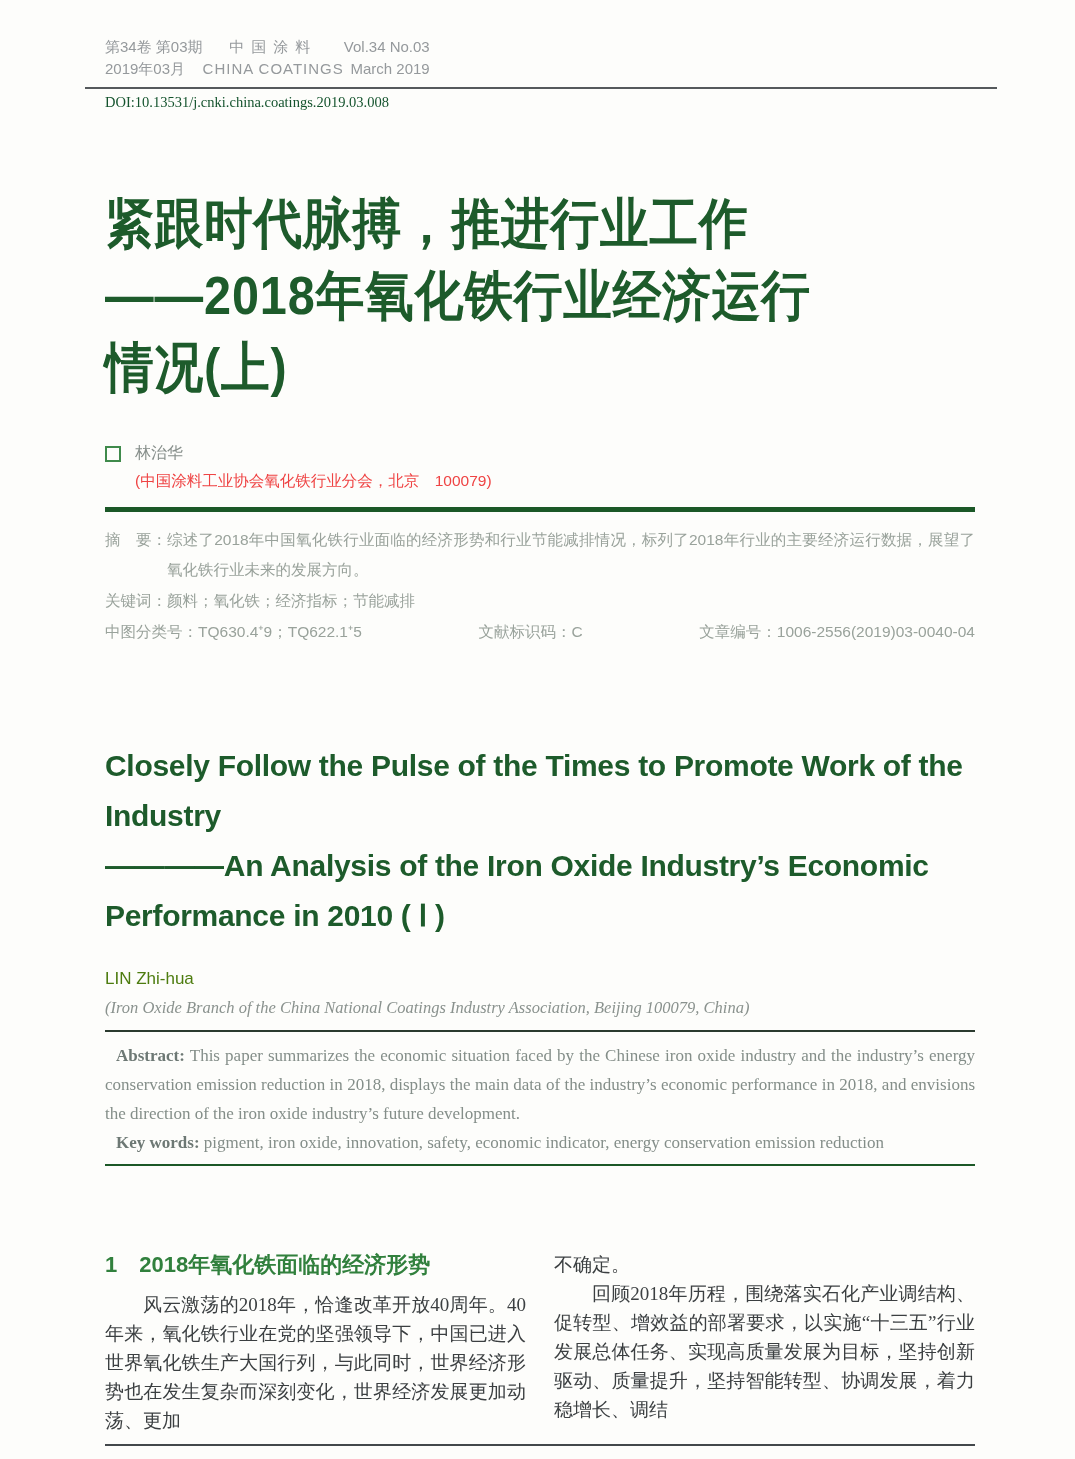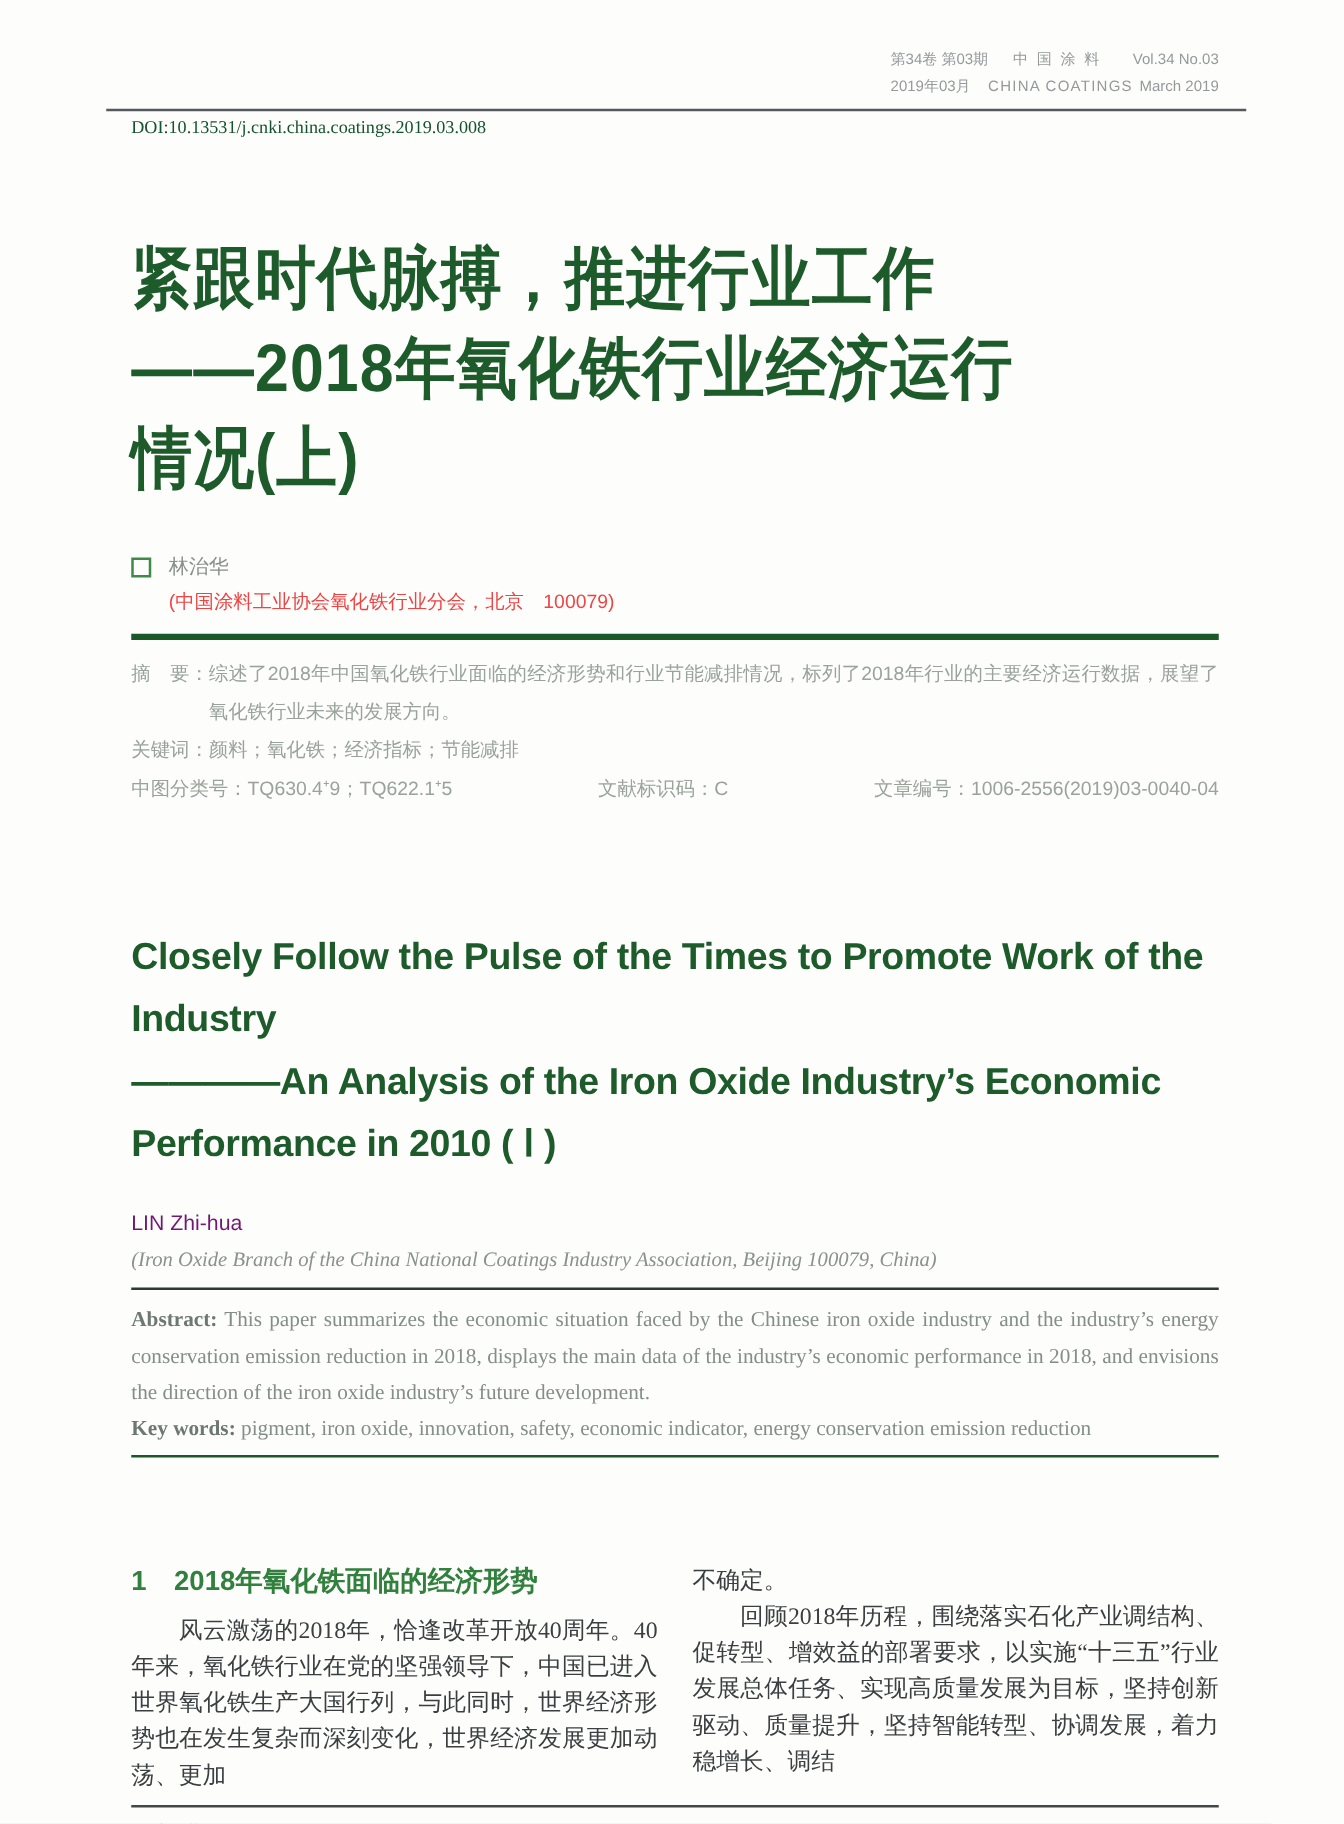--- a/index.html
+++ b/index.html
@@ -9,22 +9,22 @@
     margin:0 auto;
     background:#fdfdfb;
     font-family:"Liberation Sans",sans-serif;
     color:#3c4043;
     overflow:hidden;
     box-sizing:border-box;
   }
   .content{padding:36px 100px 0 105px;box-sizing:border-box;}
 
   
-  .masthead{display:flex;justify-content:flex-end;align-items:flex-start;
-    color:#95999c;font-size:12px;line-height:22px;}
+  .masthead{display:flex;justify-content:flex-start;align-items:flex-start;
+    color:#95999c;font-size:15px;line-height:22px;}
   .masthead .cell{white-space:nowrap;}
   .masthead .center{text-align:center;}
   .masthead .right{text-align:right;}
   .journal-cn{letter-spacing:7px;}
   .journal-en{letter-spacing:1px;}
   .masthead-rule{border-top:2px solid #55595c;margin:7px -22px 0 -20px;}
   .doi{margin-top:5px;font-family:"Liberation Serif",serif;font-size:14.5px;color:#14532d;}
 
   
   .title-zh{margin-top:76px;color:#1d5b2b;font-weight:800;
@@ -45,27 +45,27 @@
   .abs-label{flex:0 0 auto;white-space:nowrap;}
   .abs-text{flex:1 1 auto;text-align:justify;}
   .kw-row{margin-top:1px;}
   .clc-row{display:flex;justify-content:space-between;margin-top:1px;}
   .clc-row .seg{white-space:nowrap;text-align:right;}
 
   
   .en-title{margin-top:94px;color:#1d5b2b;font-weight:bold;
     font-size:30px;line-height:50px;letter-spacing:-0.3px;text-align:left;}
   .en-title .sub{margin-top:0;}
-  .en-author{margin-top:28px;color:#701a75;font-size:17px;}
+  .en-author{margin-top:28px;color:#4d7c0f;font-size:17px;}
   .en-affil{margin-top:9px;font-family:"Liberation Serif",serif;font-style:italic;
     color:#8a928e;font-size:16.5px;}
   .rule-dark{border-top:2px solid #2b3b2f;margin-top:12px;}
   .abstract-en{margin-top:9px;font-family:"Liberation Serif",serif;color:#848e89;
     font-size:17px;line-height:29px;text-align:justify;}
-  .abstract-en b{color:#6d7874;}
+  .abstract-en b{color:#6d7874;margin-left:11px;}
   .rule-green-thin{border-top:2px solid #1c5827;margin-top:7px;}
 
   
   .columns{display:flex;gap:28px;margin-top:84px;}
   .col{flex:1 1 0;font-family:"Liberation Serif",serif;font-size:19px;
     line-height:29px;color:#3b3f41;text-align:justify;}
   .sec-heading{display:flex;align-items:baseline;font-family:"Liberation Sans",sans-serif;
     color:#31803d;font-weight:bold;font-size:22px;margin-bottom:11px;}
   .sec-num{margin-right:22px;}
   .indent{text-indent:2em;}

